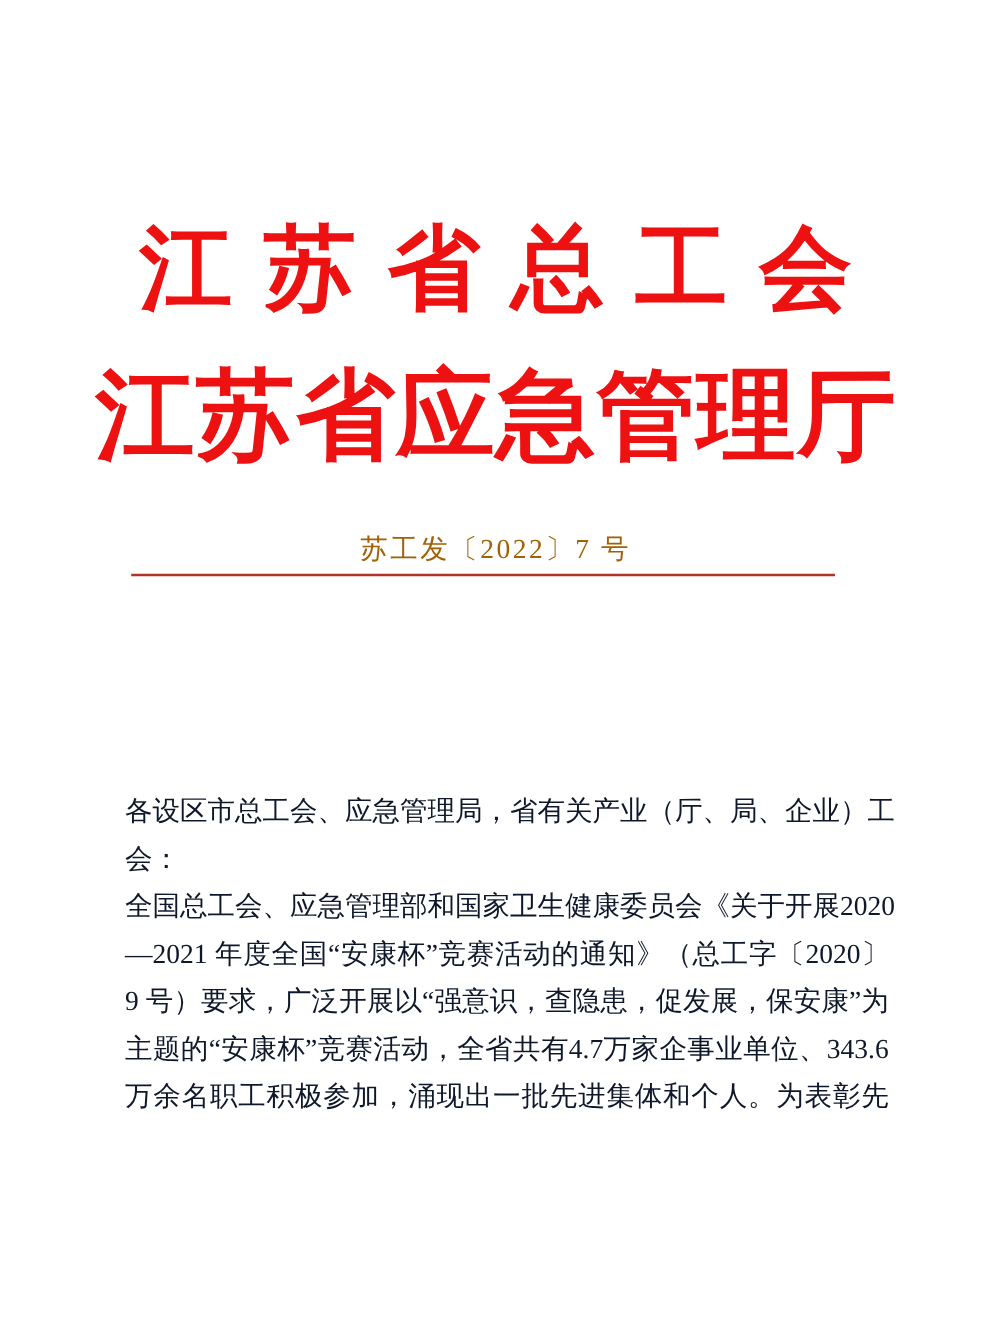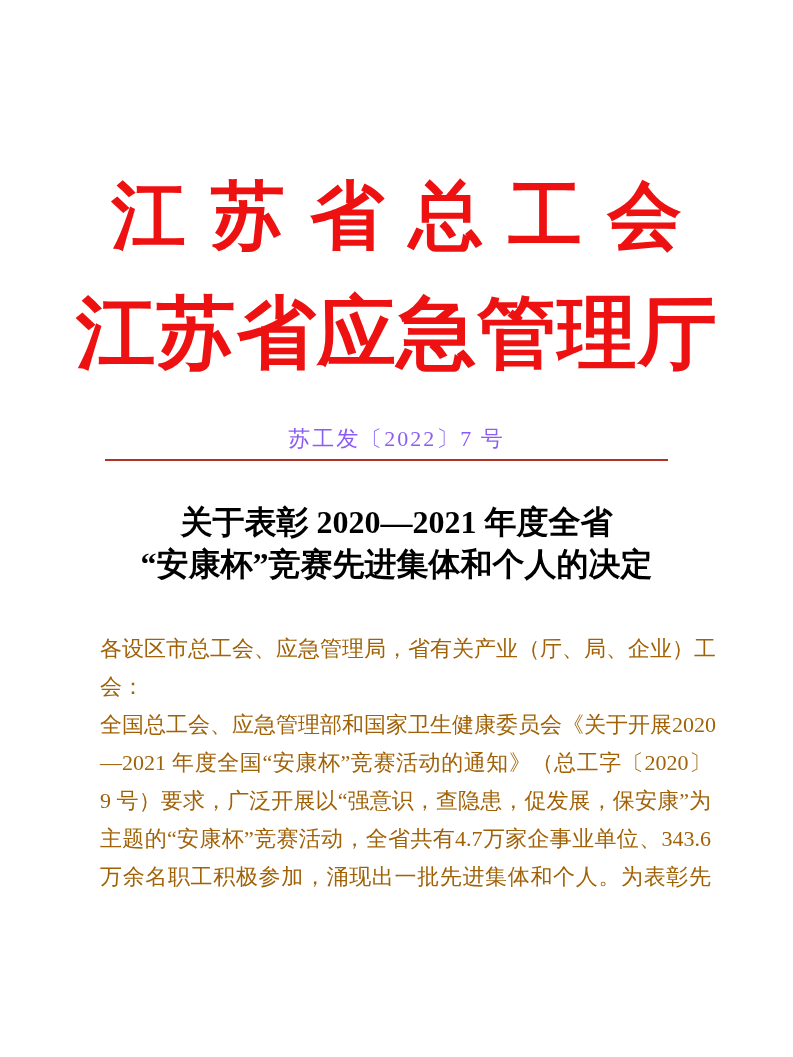--- a/index.html
+++ b/index.html
@@ -44,21 +44,21 @@
 
   
   .doc-number {
     position: absolute;
     top: 424px;
     left: 0;
     right: 0;
     text-align: center;
     font-size: 22px;
     letter-spacing: 2px;
-    color: #8b5cf6;
+    color: #a16207;
   }
 
   
   .red-rule {
     position: absolute;
     top: 459px;
     left: 105px;
     width: 563px;
     height: 2px;
     background: #b03328;
@@ -77,21 +77,21 @@
     color: #000000;
   }
 
   
   .body-text {
     position: absolute;
     top: 630px;
     left: 100px;
     width: 611px;
     font-size: 22px;
-    color: #a16207;
+    color: #0f172a;
   }
   .body-line {
     height: 38px;
     line-height: 38px;
     text-align: justify;
     text-align-last: justify;
     white-space: nowrap;
   }
   .body-line.align-left {
     text-align: left;
@@ -124,24 +124,20 @@
     </div>
     <div class="line2">
       <span>江苏省应急管理厅</span>
     </div>
   </div>
 
   <div class="doc-number">苏工发〔2022〕7 号</div>
 
   <div class="red-rule"></div>
 
-  <div class="doc-title">
-    <div>关于表彰 2020—2021 年度全省</div>
-    <div>“安康杯”竞赛先进集体和个人的决定</div>
-  </div>
 
   <div class="body-text">
     <div class="body-line">各设区市总工会、应急管理局，省有关产业（厅、局、企业）工</div>
     <div class="body-line align-left">会：</div>
     <div class="body-line">全国总工会、应急管理部和国家卫生健康委员会《关于开展2020</div>
     <div class="body-line">—2021 年度全国“安康杯”竞赛活动的通知》（总工字〔2020〕</div>
     <div class="body-line">9 号）要求，广泛开展以“强意识，查隐患，促发展，保安康”为</div>
     <div class="body-line">主题的“安康杯”竞赛活动，全省共有4.7万家企事业单位、343.6</div>
     <div class="body-line">万余名职工积极参加，涌现出一批先进集体和个人。为表彰先</div>
   </div>

